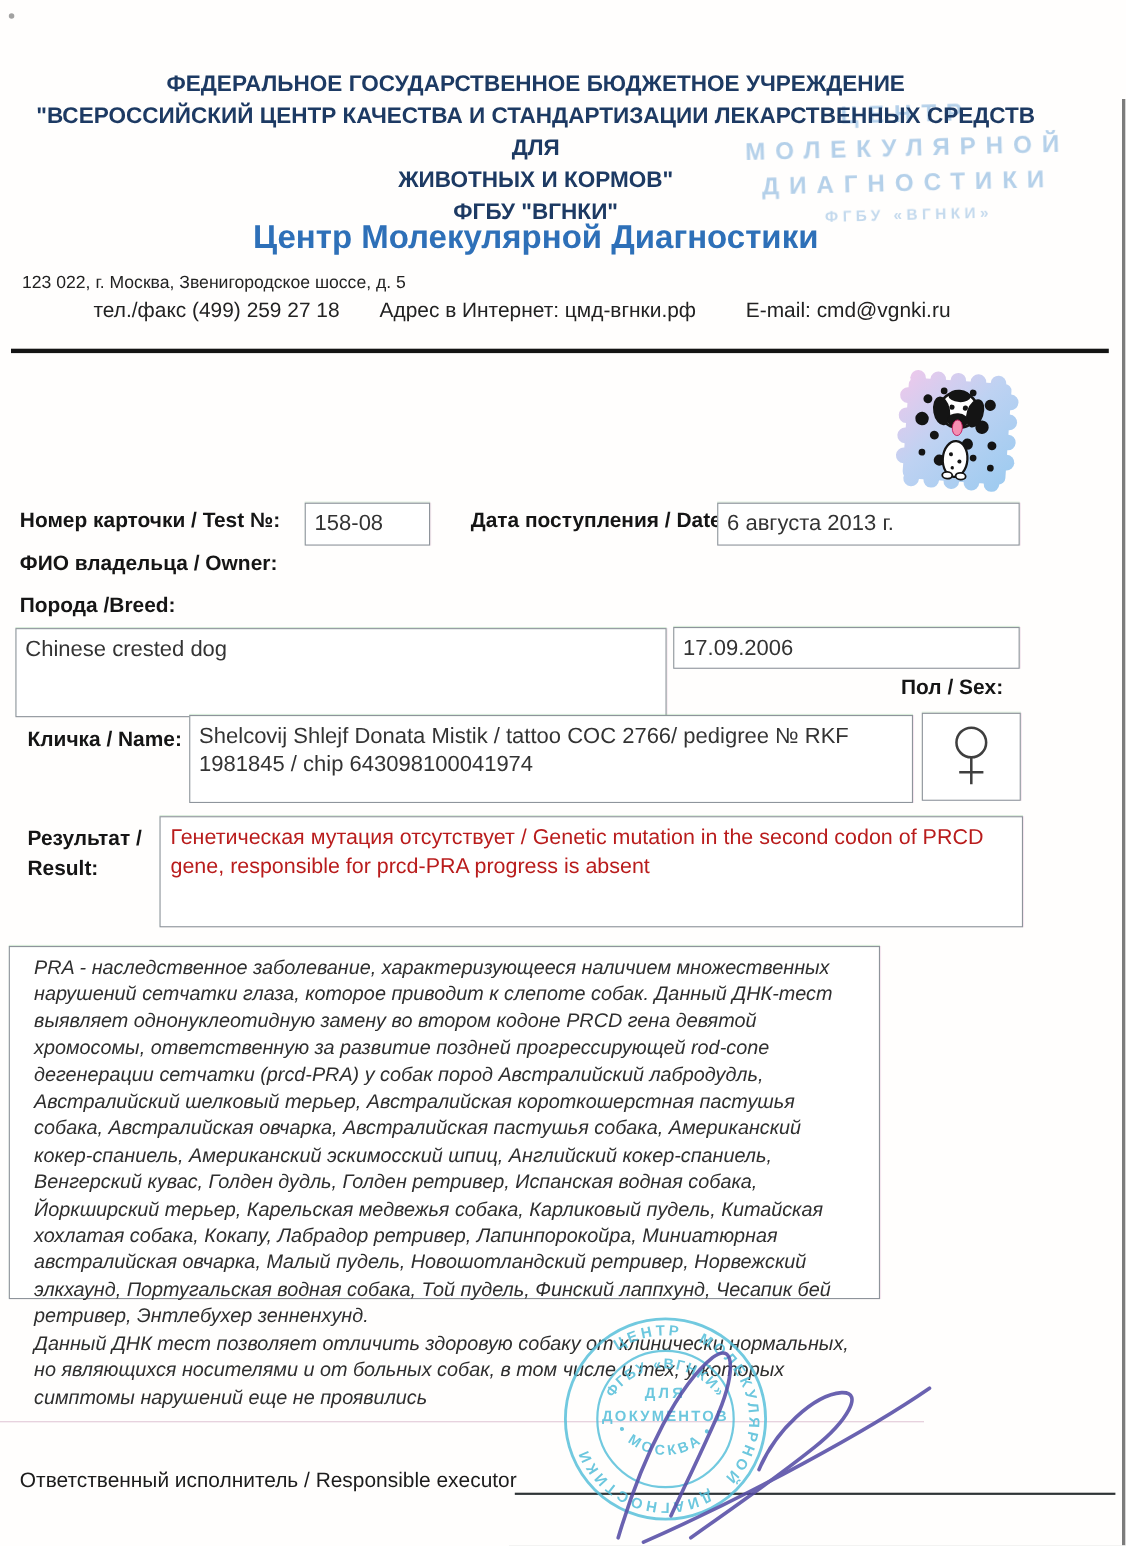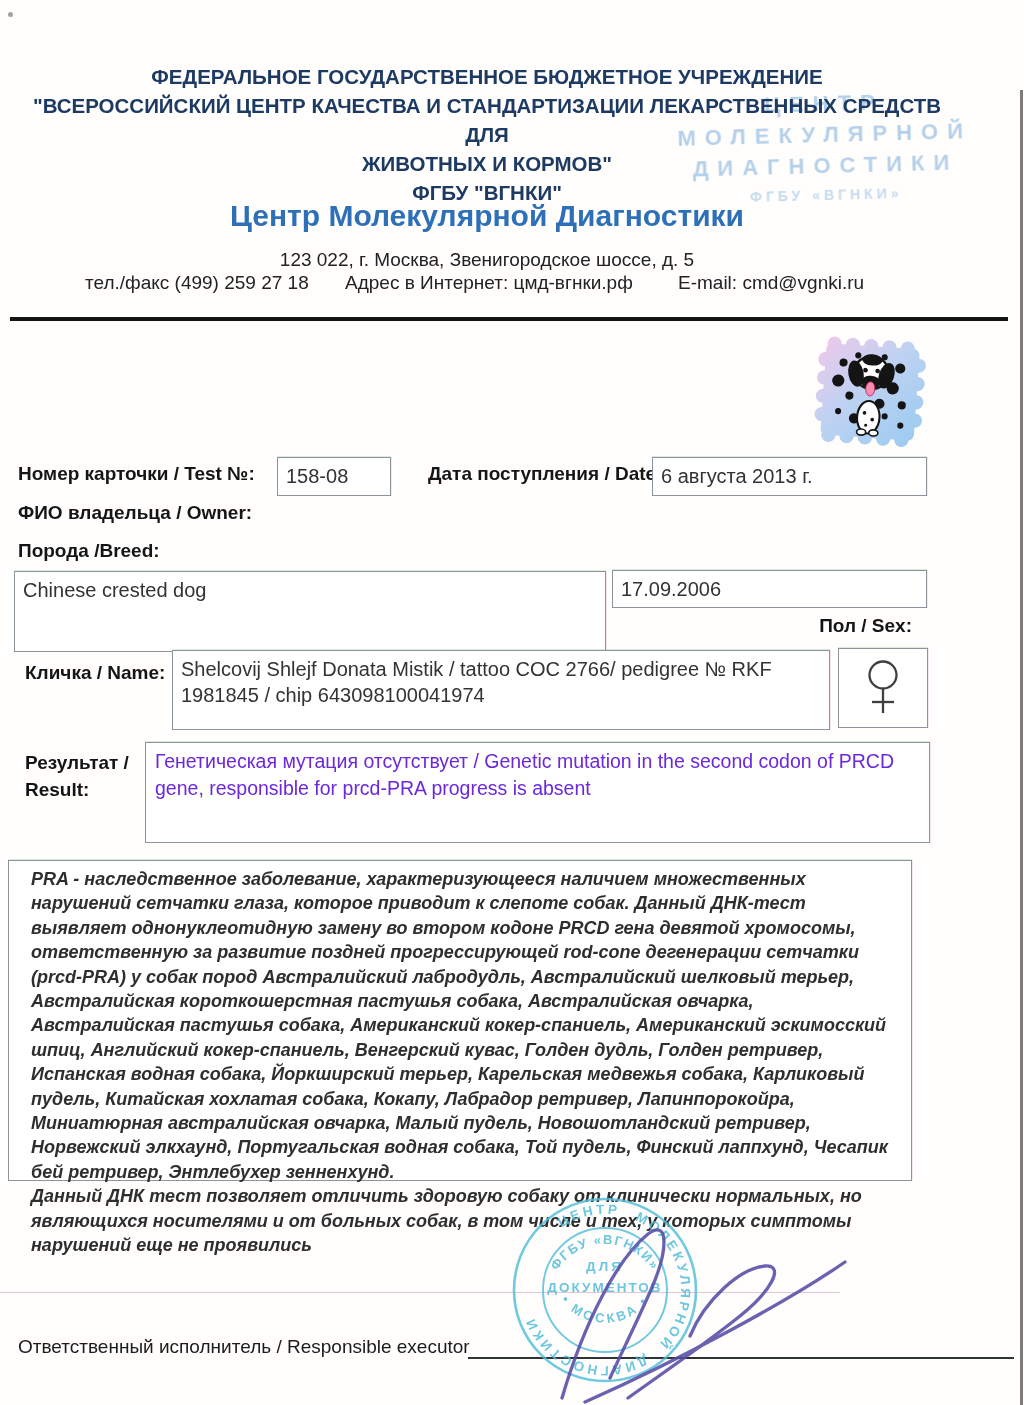--- a/index.html
+++ b/index.html
@@ -11,33 +11,33 @@
   .abs{position:absolute;}
   
   .org{left:20px;right:70px;top:62px;text-align:center;
        color:#1d3a63;font-weight:700;font-size:20.5px;line-height:29px;z-index:2;}
   .corner-stamp{left:655px;top:88px;width:340px;text-align:center;color:#6ba3d6;
        opacity:.5;filter:blur(0.7px);transform:rotate(-1.5deg);z-index:1;font-weight:700;}
   .corner-stamp .cs-big{font-size:22px;letter-spacing:9px;line-height:31px;}
   .corner-stamp .cs-small{font-size:14px;letter-spacing:4px;margin-top:6px;opacity:.8;}
   .center-title{left:20px;right:70px;top:199px;text-align:center;
        color:#2e70b8;font-weight:700;font-size:30px;z-index:2;}
-  .address{left:20px;right:70px;top:249px;text-align:center;font-size:19px;color:#222;}
+  .address{left:20px;right:70px;top:249px;font-size:16px;color:#222;}
   .contact{top:272px;font-size:19px;color:#222;}
   .rule{left:10px;right:16px;top:317px;height:4px;background:#141414;}
   
   .ttl{left:18px;top:356px;z-index:2;}
   .ttl div{display:table;font-size:21px;font-weight:700;font-style:italic;color:#2b63ab;
        line-height:28.5px;text-decoration:underline;text-decoration-thickness:2px;text-underline-offset:3px;}
   
   .lbl{position:absolute;font-weight:700;font-size:19px;color:#151515;white-space:nowrap;}
   .box{position:absolute;border:1px solid #8e949b;background:#fff;
        box-shadow:0 -1px 0 rgba(120,190,130,.28), 1px 0 0 rgba(200,120,180,.18);}
   .val{font-size:20px;color:#333;padding:5px 8px;line-height:26px;}
-  .result-val{font-size:19.5px;color:#6d28d9;padding:5px 9px;line-height:26.5px;}
+  .result-val{font-size:19.5px;color:#b91c1c;padding:5px 9px;line-height:26.5px;}
   
   .desc{font-style:italic;font-size:18px;line-height:24.4px;color:#2e2e2e;padding:6px 22px;}
   .desc p{margin:0;}
   
   .footer-label{left:18px;top:1336px;font-size:19px;color:#1c1c1c;}
   .exec-line{left:468px;top:1357px;width:546px;height:2px;background:#2e3436;}
   .artifact-line{left:0;top:1292px;width:840px;height:1px;background:rgba(150,60,120,.28);}
   .edge-shadow{right:1px;top:90px;bottom:0;width:3px;background:#4a4a4a;opacity:.72;}
   .speck{left:8px;top:12px;width:5px;height:5px;border-radius:50%;background:#555;opacity:.55;}
   .seal-svg{left:440px;top:1170px;z-index:3;}
@@ -168,21 +168,21 @@
     <svg class="sex-sym-svg" width="52" height="66" viewBox="0 0 52 66">
       <circle cx="26" cy="20" r="13.5" fill="none" stroke="#3f3f3f" stroke-width="2.3"></circle>
       <line x1="26" y1="33.5" x2="26" y2="58" stroke="#3f3f3f" stroke-width="2.3"></line>
       <line x1="15" y1="47" x2="37" y2="47" stroke="#3f3f3f" stroke-width="2.3"></line>
     </svg>
   </div>
   <div class="box" style="left:145px;top:742px;width:783px;height:99px;">
     <div class="result-val">Генетическая мутация отсутствует / Genetic mutation in the second codon of PRCD gene, responsible for prcd-PRA progress is absent</div>
   </div>
 
-  <div class="box desc" style="left:8px;top:860px;width:904px;height:321px;box-sizing:border-box;font-weight:bold;">
+  <div class="box desc" style="left:8px;top:860px;width:792px;height:321px;box-sizing:border-box;">
     <p>PRA - наследственное заболевание, характеризующееся наличием множественных нарушений сетчатки глаза, которое приводит к слепоте собак. Данный ДНК-тест выявляет однонуклеотидную замену во втором кодоне PRCD гена девятой хромосомы, ответственную за развитие поздней прогрессирующей rod-cone дегенерации сетчатки (prcd-PRA) у собак пород Австралийский лабродудль, Австралийский шелковый терьер, Австралийская короткошерстная пастушья собака, Австралийская овчарка, Австралийская пастушья собака, Американский кокер-спаниель, Американский эскимосский шпиц, Английский кокер-спаниель, Венгерский кувас, Голден дудль, Голден ретривер, Испанская водная собака, Йоркширский терьер, Карельская медвежья собака, Карликовый пудель, Китайская хохлатая собака, Кокапу, Лабрадор ретривер, Лапинпорокойра, Миниатюрная австралийская овчарка, Малый пудель, Новошотландский ретривер, Норвежский элкхаунд, Португальская водная собака, Той пудель, Финский лаппхунд, Чесапик бей ретривер, Энтлебухер зенненхунд.</p>
     <p>Данный ДНК тест позволяет отличить здоровую собаку от клинически нормальных, но являющихся носителями и от больных собак, в том числе и тех, у которых симптомы нарушений еще не проявились</p>
   </div>
 
   <div class="abs artifact-line"></div>
 
   <svg class="abs seal-svg" width="440" height="235" viewBox="0 0 440 235">
     <g stroke="#53bed9" fill="none" opacity="0.82">
       <circle cx="165" cy="120" r="91" stroke-width="2.6"></circle>
       <circle cx="165" cy="120" r="62" stroke-width="2"></circle>

